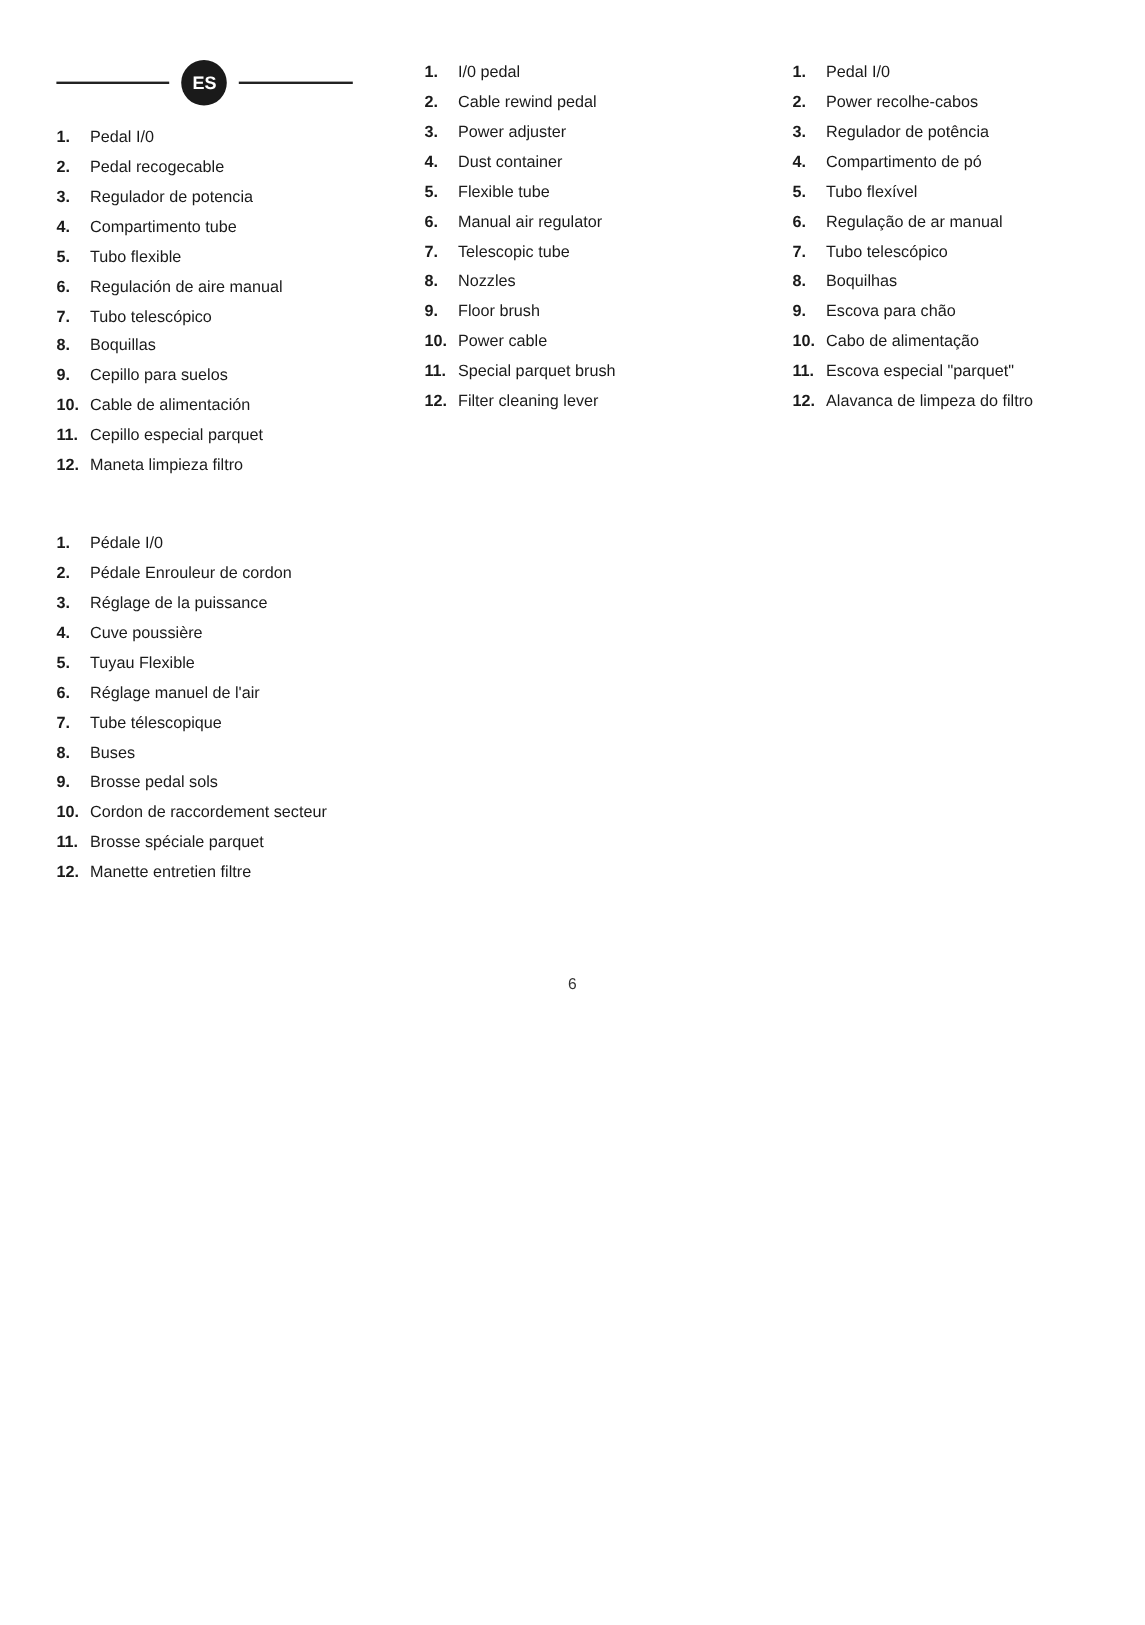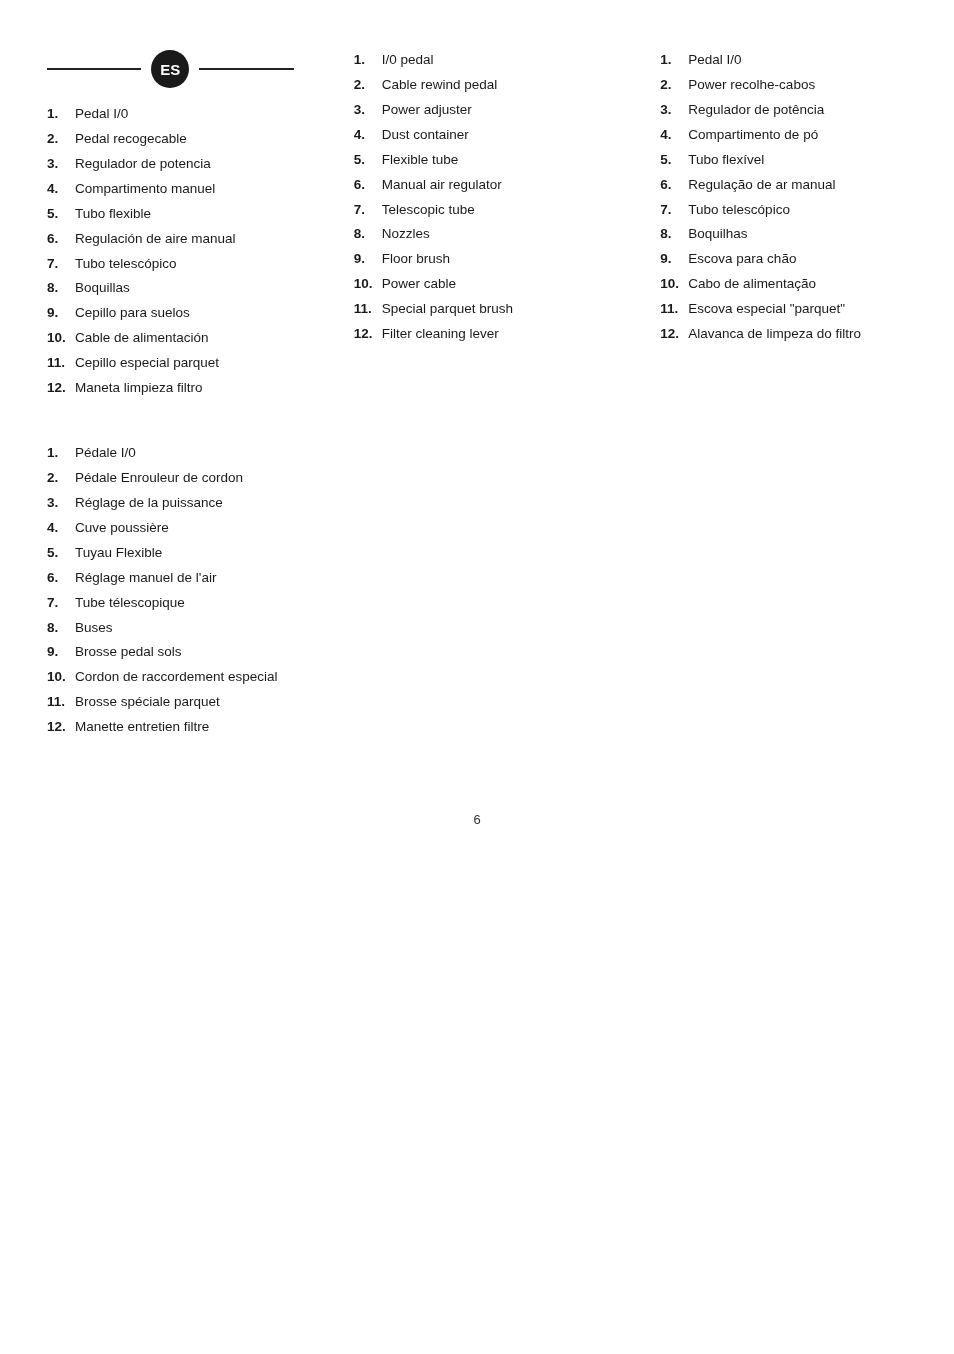--- a/index.html
+++ b/index.html
@@ -113,21 +113,21 @@
           <li>
             <span class="item-num">2.</span>
             <span class="item-text">Pedal recogecable</span>
           </li>
           <li>
             <span class="item-num">3.</span>
             <span class="item-text">Regulador de potencia</span>
           </li>
           <li>
             <span class="item-num">4.</span>
-            <span class="item-text">Compartimento manuel</span>
+            <span class="item-text">Compartimento tube</span>
           </li>
           <li>
             <span class="item-num">5.</span>
             <span class="item-text">Tubo flexible</span>
           </li>
           <li>
             <span class="item-num">6.</span>
             <span class="item-text">Regulación de aire manual</span>
           </li>
           <li>
@@ -293,21 +293,21 @@
           <li>
             <span class="item-num">8.</span>
             <span class="item-text">Buses</span>
           </li>
           <li>
             <span class="item-num">9.</span>
             <span class="item-text">Brosse pedal sols</span>
           </li>
           <li>
             <span class="item-num">10.</span>
-            <span class="item-text">Cordon de raccordement especial</span>
+            <span class="item-text">Cordon de raccordement secteur</span>
           </li>
           <li>
             <span class="item-num">11.</span>
             <span class="item-text">Brosse spéciale parquet</span>
           </li>
           <li>
             <span class="item-num">12.</span>
             <span class="item-text">Manette entretien filtre</span>
           </li>
         </ol>

